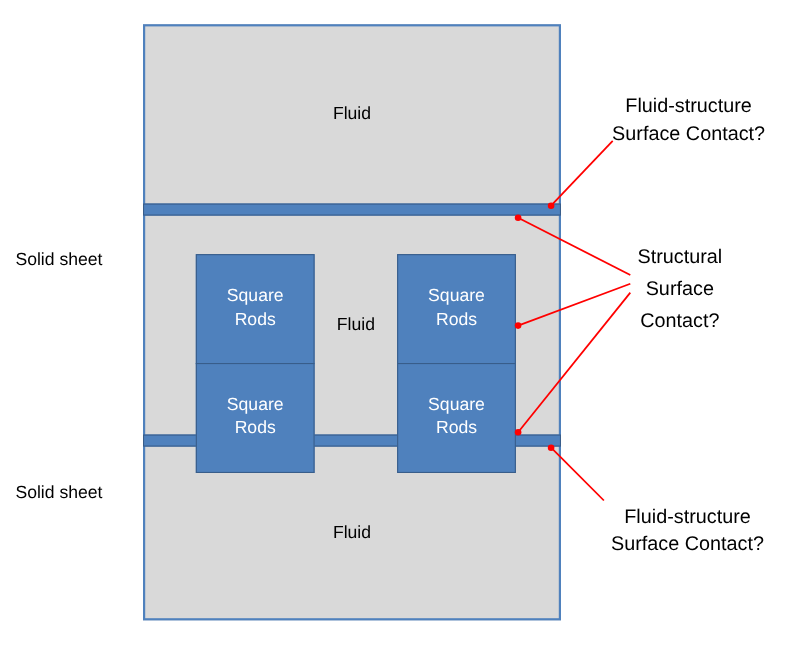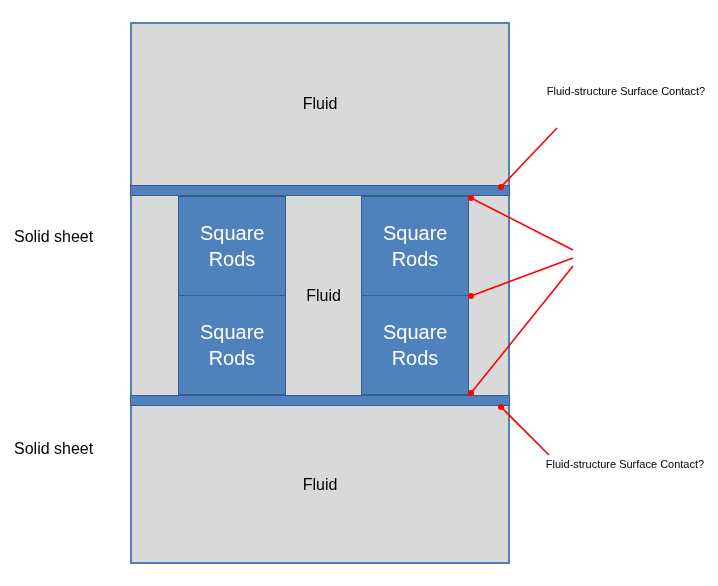--- a/index.html
+++ b/index.html
@@ -23,33 +23,33 @@
     background:var(--sheet-fill,#4f81bd);
     border:1px solid var(--rod-border,#385d8a);
   }
   .sheet-top{left:130px;top:185px;width:380px;height:11px;}
   .sheet-bottom{left:130px;top:395px;width:380px;height:11px;}
 
   .rod{
     background:var(--rod-fill,#4f81bd);
     border:1px solid var(--rod-border,#385d8a);
     display:flex;align-items:center;justify-content:center;
-    color:#ffffff;font-size:20px;text-align:center;
+    color:#ffffff;font-size:16px;text-align:center;margin-top:35px;
   }
   .rod span{width:64px;line-height:1.3;}
   .rod-tl{left:178px;top:196px;width:108px;height:100px;}
   .rod-bl{left:178px;top:295px;width:108px;height:100px;}
   .rod-tr{left:361px;top:196px;width:108px;height:100px;}
   .rod-br{left:361px;top:295px;width:108px;height:100px;}
 
   .side-label{font-size:16px;white-space:nowrap;margin-top:48px;}
   .sheet-label-top{left:14px;top:180px;}
   .sheet-label-bottom{left:14px;top:392px;}
 
-  .ann-label{font-size:11px;text-align:center;}
+  .ann-label{font-size:18px;text-align:center;}
   .ann-top{left:540px;top:84px;width:172px;line-height:1.38;}
   .ann-mid{left:570px;top:219px;width:96px;line-height:1.6;}
   .ann-bottom{left:537px;top:457px;width:176px;line-height:1.38;}
 
   svg.overlay{position:absolute;left:0;top:0;pointer-events:none;}
   .ann-line{stroke:var(--annotation,#ff0000);stroke-width:1.6;}
   .ann-dot{fill:var(--annotation,#ff0000);}
 </style>
 </head>
 <body>
@@ -83,20 +83,21 @@
   </div>
 
   <div class="abs region fluid-bottom">
     <span>Fluid</span>
   </div>
 
   <div class="abs side-label sheet-label-top">Solid sheet</div>
   <div class="abs side-label sheet-label-bottom">Solid sheet</div>
 
   <div class="abs ann-label ann-top">Fluid-structure Surface Contact?</div>
+  <div class="abs ann-label ann-mid">Structural Surface Contact?</div>
   <div class="abs ann-label ann-bottom">Fluid-structure Surface Contact?</div>
 
   <svg class="overlay" width="718" height="586" viewBox="0 0 718 586">
     <line class="ann-line" x1="557" y1="128" x2="501" y2="187"></line>
     <circle class="ann-dot" cx="501" cy="187" r="3"></circle>
 
     <line class="ann-line" x1="573" y1="250" x2="471" y2="198"></line>
     <circle class="ann-dot" cx="471" cy="198" r="3"></circle>
     <line class="ann-line" x1="573" y1="258" x2="471" y2="296"></line>
     <circle class="ann-dot" cx="471" cy="296" r="3"></circle>

